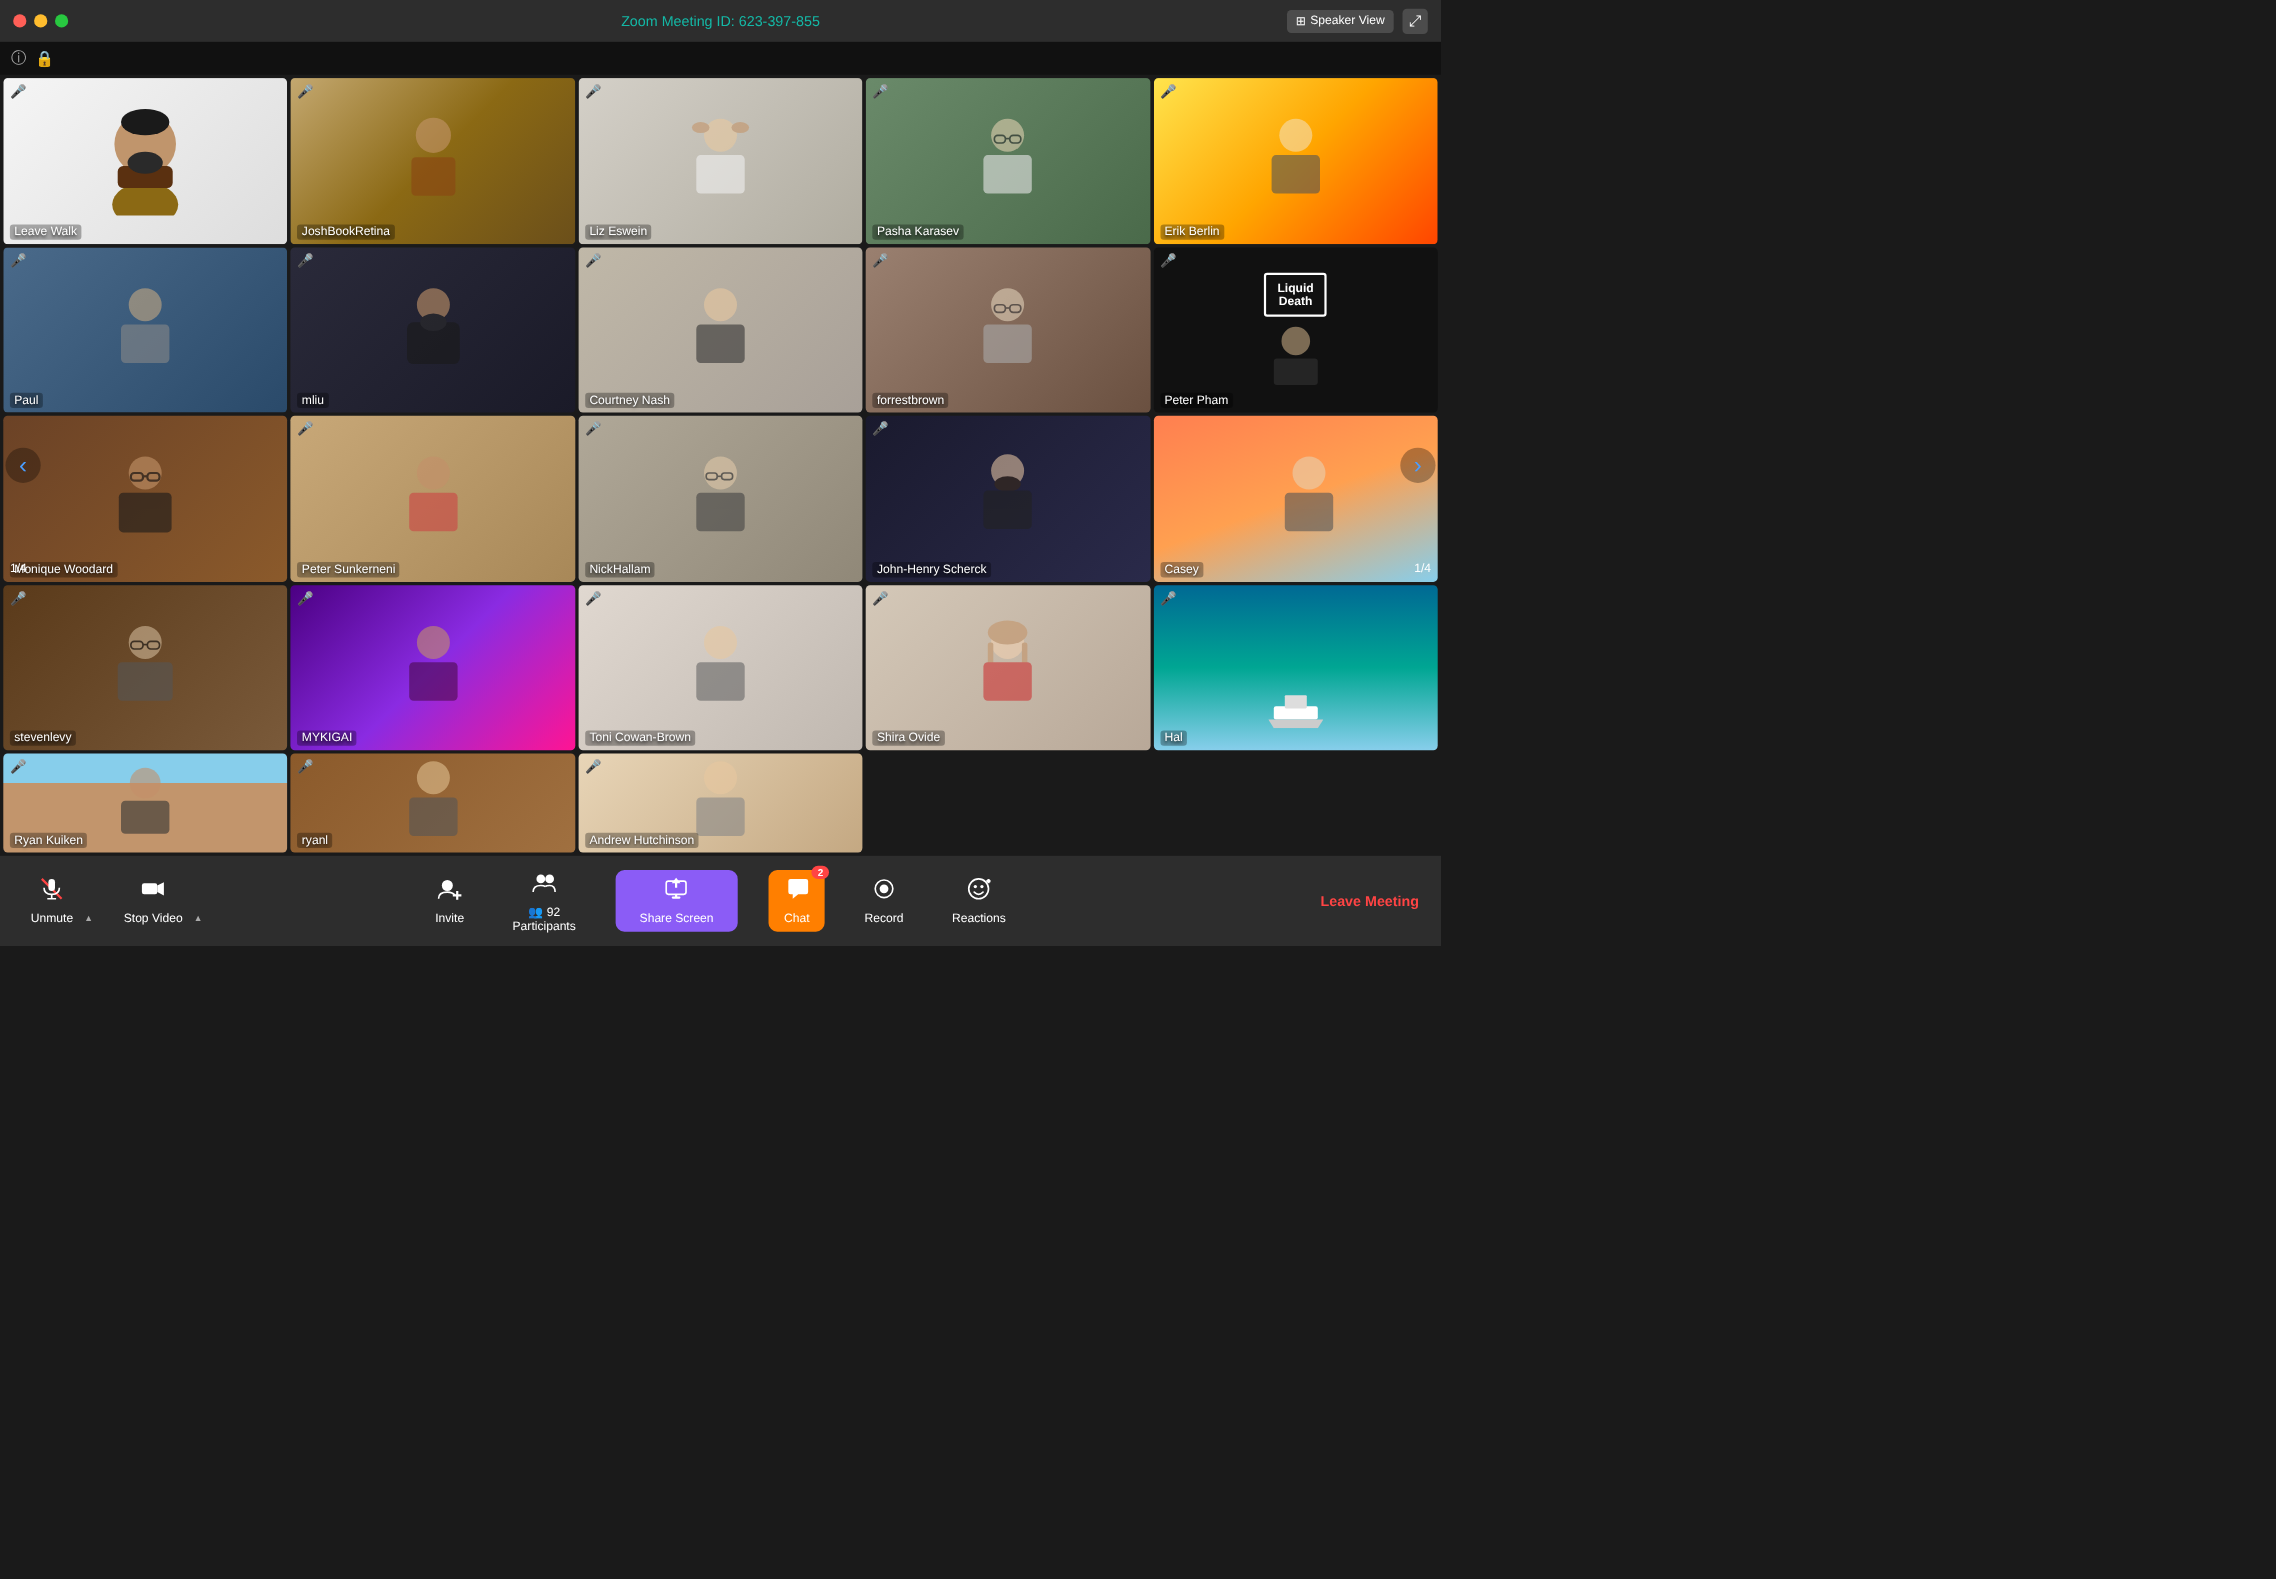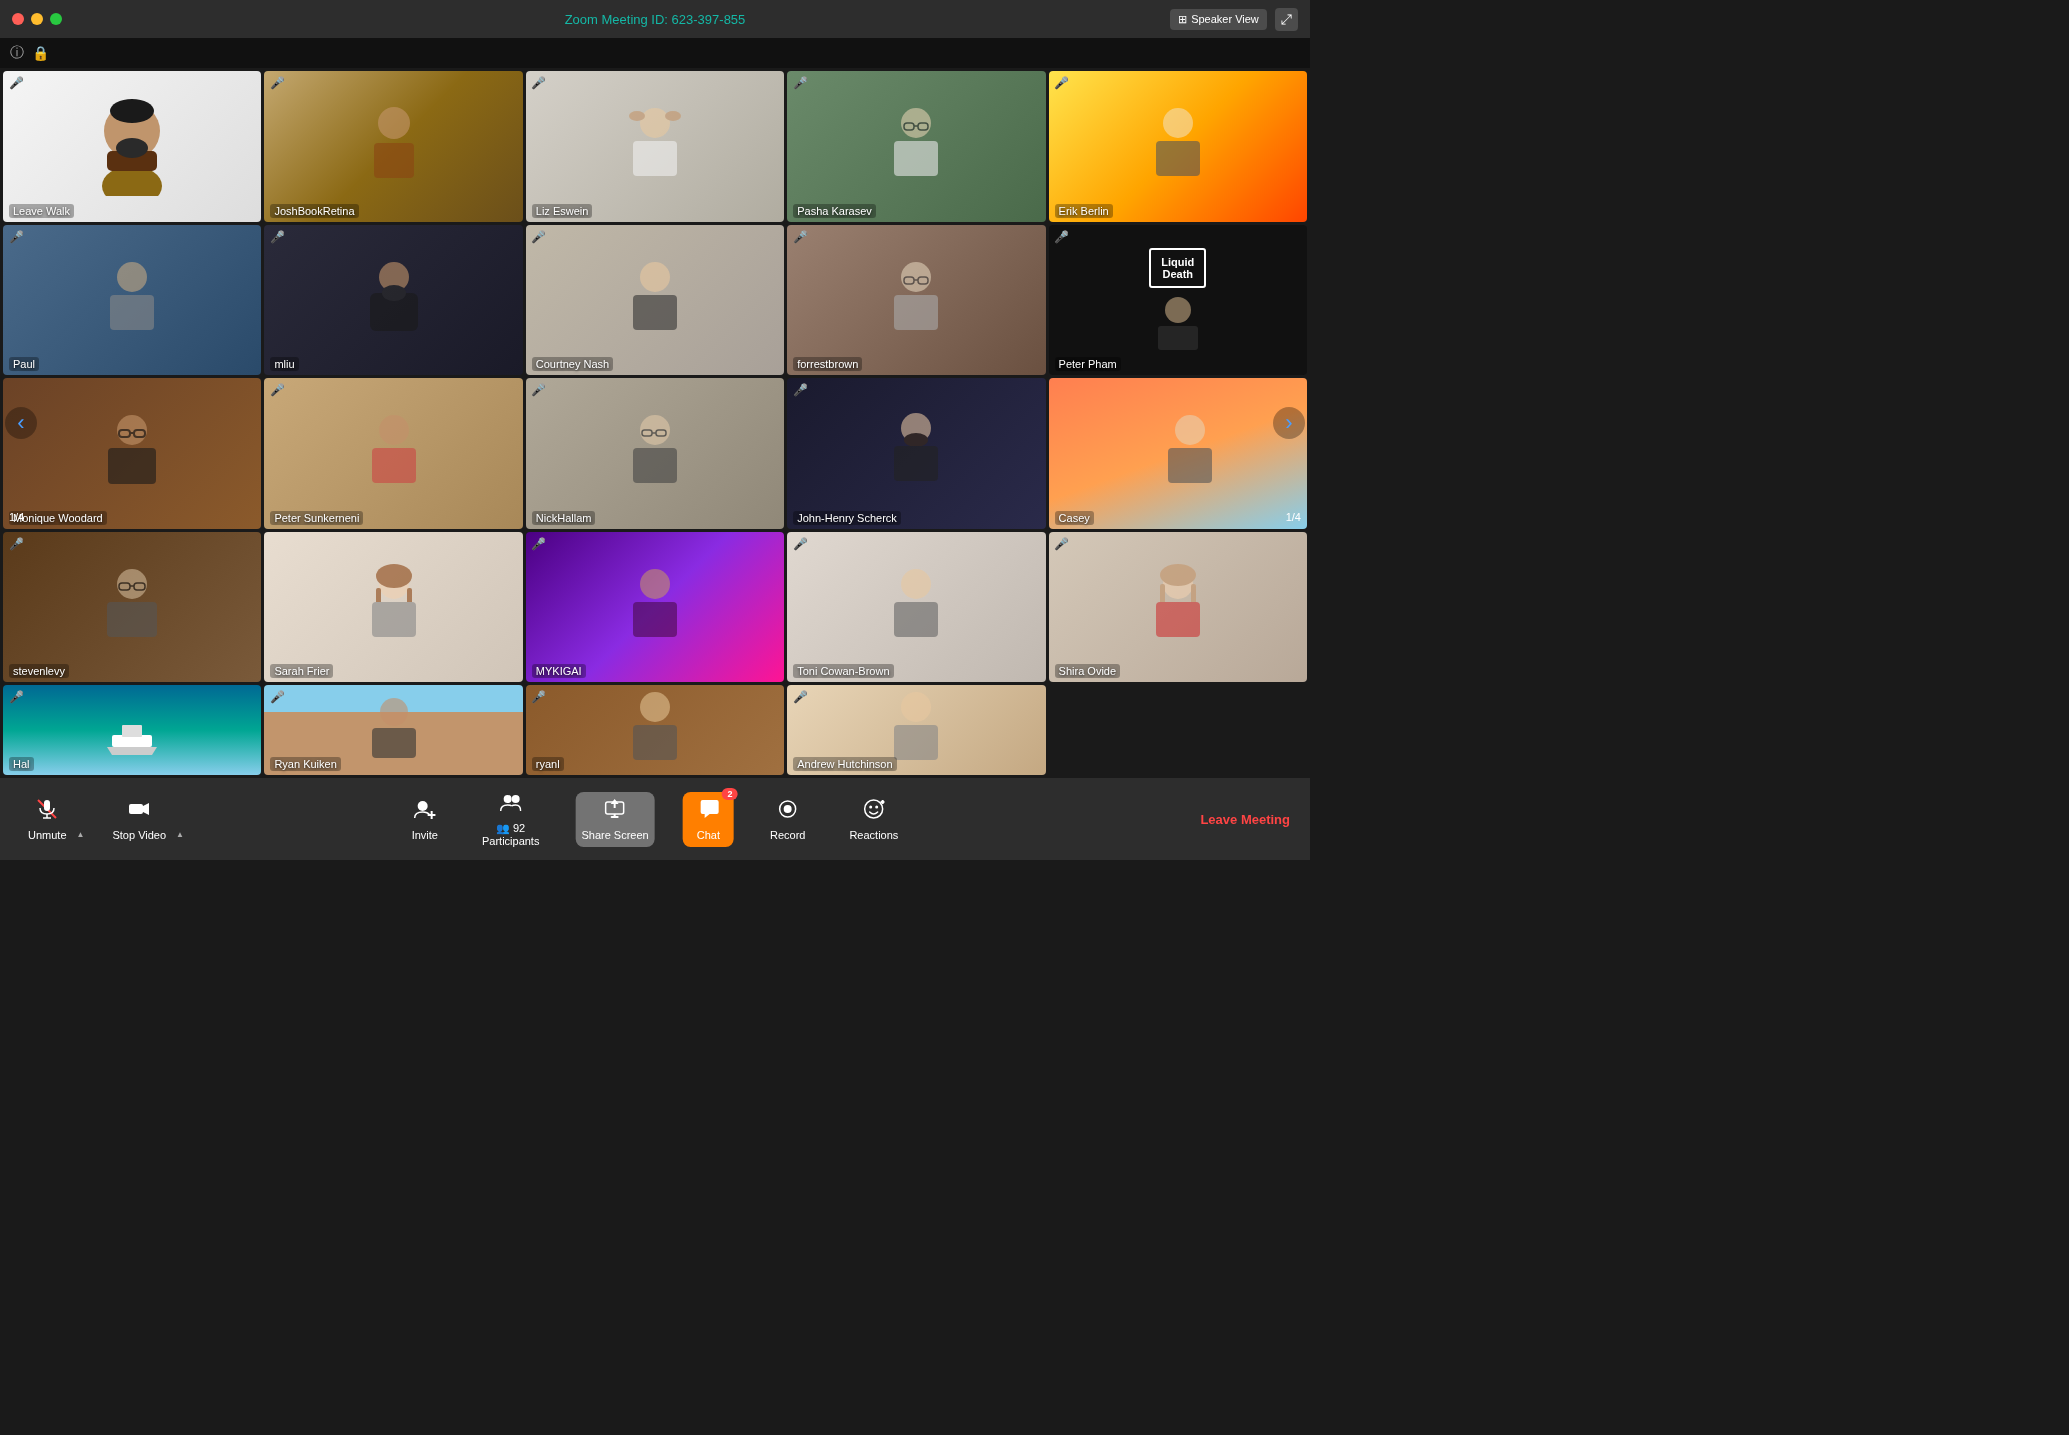--- a/index.html
+++ b/index.html
@@ -205,23 +205,23 @@
       margin-bottom: 6px;
     }
 
     .chat-btn {
       background: #FF7F00;
       border-radius: 8px;
       padding: 6px 14px;
     }
 
     .share-btn {
-      background: #737373;
+      background: #8b5cf6;
       border-radius: 8px;
-      padding: 6px 6px;
+      padding: 6px 22px;
     }
 
     .badge {
       position: absolute;
       top: -4px;
       right: -4px;
       background: #ff4444;
       color: #fff;
       font-size: 9px;
       font-weight: bold;
@@ -517,33 +517,20 @@
           <rect x="17" y="21" width="11" height="7" rx="3" fill="none" stroke="#222" stroke-width="1.5"></rect>
           <rect x="32" y="21" width="11" height="7" rx="3" fill="none" stroke="#222" stroke-width="1.5"></rect>
           <line x1="28" y1="24" x2="32" y2="24" stroke="#222" stroke-width="1.5"></line>
           <rect x="5" y="40" width="50" height="35" rx="4" fill="#555"></rect>
         </svg>
       </div>
       <span class="mute-icon">🎤</span>
       <span class="participant-name">stevenlevy</span>
     </div>
 
-    <div class="video-cell" style="background:linear-gradient(135deg,#e8ddd0,#d0c5b8);">
-      <div style="width:100%;height:100%;display:flex;align-items:center;justify-content:center;">
-        <svg width="60" height="90" viewBox="0 0 60 90" class="person-svg">
-          <circle cx="30" cy="22" r="15" fill="#f0d0b0"></circle>
-
-          <ellipse cx="30" cy="14" rx="18" ry="12" fill="#8B4513"></ellipse>
-          <rect x="12" y="26" width="5" height="20" rx="2" fill="#8B4513"></rect>
-          <rect x="43" y="26" width="5" height="20" rx="2" fill="#8B4513"></rect>
-          <rect x="8" y="40" width="44" height="35" rx="4" fill="#888"></rect>
-        </svg>
-      </div>
-      <span class="participant-name">Sarah Frier</span>
-    </div>
 
     <div class="video-cell" style="background:linear-gradient(135deg,#4B0082,#8A2BE2,#FF1493);">
       <div style="width:100%;height:100%;display:flex;align-items:center;justify-content:center;">
         <svg width="60" height="90" viewBox="0 0 60 90" class="person-svg">
           <circle cx="30" cy="22" r="15" fill="#c4906a"></circle>
           <rect x="8" y="40" width="44" height="35" rx="4" fill="#4a0a4a"></rect>
         </svg>
       </div>
       <span class="mute-icon">🎤</span>
       <span class="participant-name">MYKIGAI</span>

